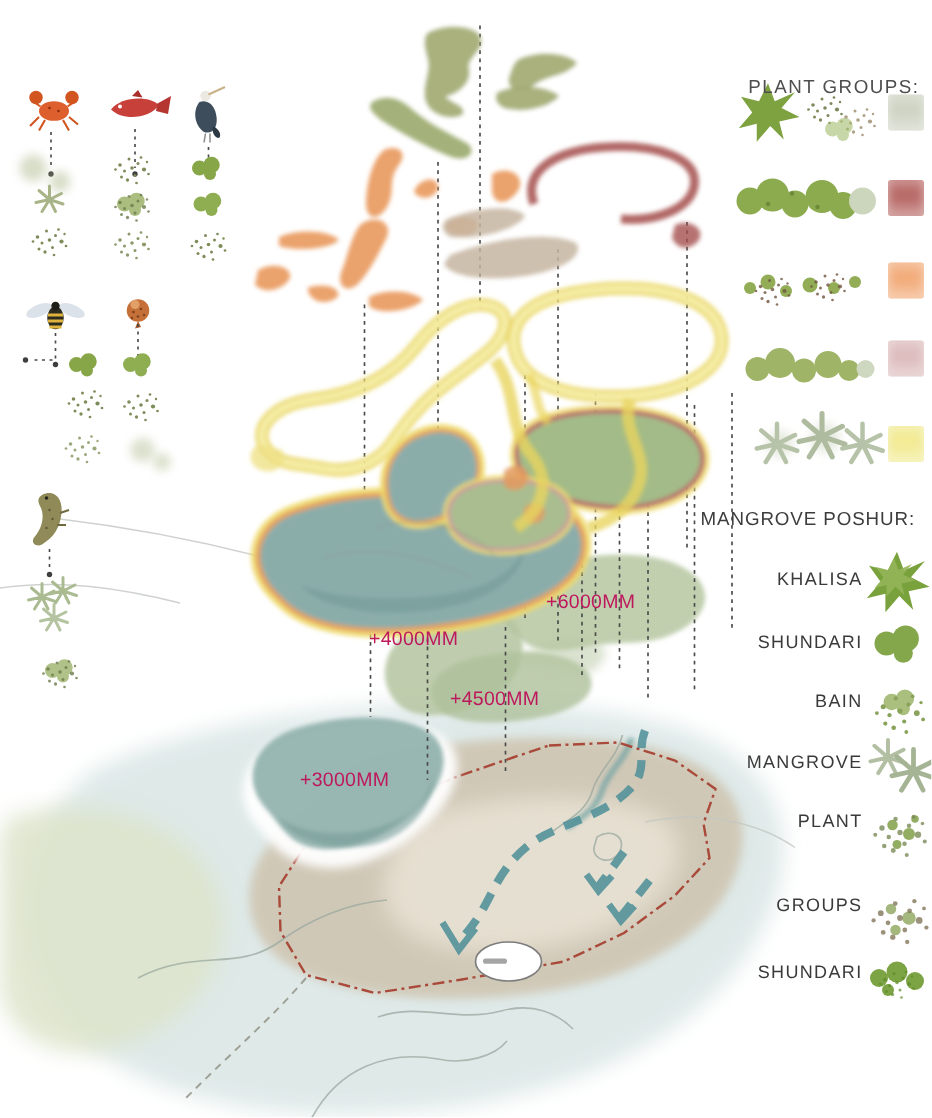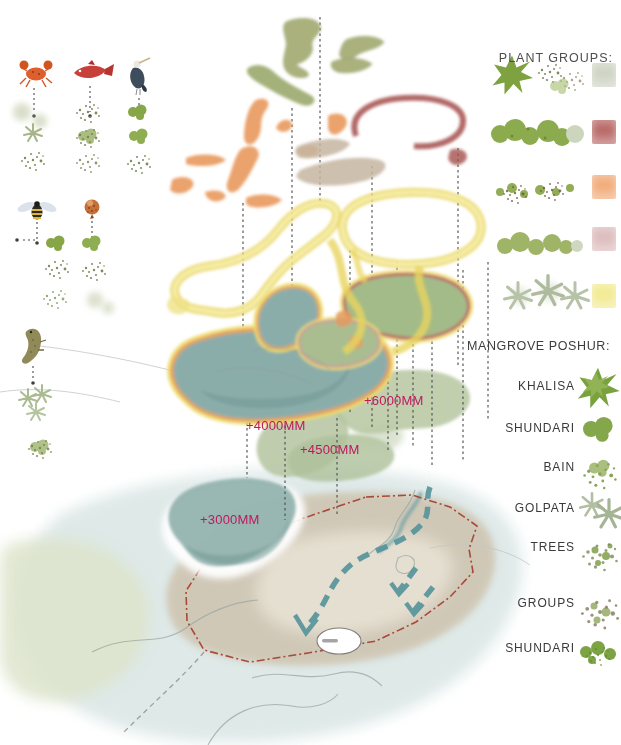--- a/index.html
+++ b/index.html
@@ -378,22 +378,22 @@
   <div class="swatch" style="top: 63px; background-color: rgb(204, 210, 193);"></div>
   <div class="swatch" style="top: 120px; background-color: rgb(180, 96, 93);"></div>
   <div class="swatch" style="top: 175px; background-color: rgb(242, 167, 114);"></div>
   <div class="swatch" style="top: 227px; background-color: rgb(220, 185, 186);"></div>
   <div class="swatch" style="top: 284px; background-color: rgb(242, 234, 141);"></div>
 
   <div class="lbl mg-title">MANGROVE POSHUR:</div>
   <div class="lbl tree-lbl" style="top:379px">KHALISA</div>
   <div class="lbl tree-lbl" style="top:421px">SHUNDARI</div>
   <div class="lbl tree-lbl" style="top:460px">BAIN</div>
-  <div class="lbl tree-lbl" style="top:501px">GOLPATA</div>
-  <div class="lbl tree-lbl" style="top:540px">TREES</div>
+  <div class="lbl tree-lbl" style="top:501px">MANGROVE</div>
+  <div class="lbl tree-lbl" style="top:540px">PLANT</div>
   <div class="lbl tree-lbl" style="top:596px">GROUPS</div>
   <div class="lbl tree-lbl" style="top:641px">SHUNDARI</div>
 
   <div class="lbl elev" style="left:364px;top:393px">+6000MM</div>
   <div class="lbl elev" style="left:246px;top:418px">+4000MM</div>
-  <div class="lbl elev" style="left:300px;top:442px">+4500MM</div>
+  <div class="lbl elev" style="left:300px;top:458px">+4500MM</div>
   <div class="lbl elev" style="left:200px;top:512px">+3000MM</div>
 </div>
 
 </body></html>

